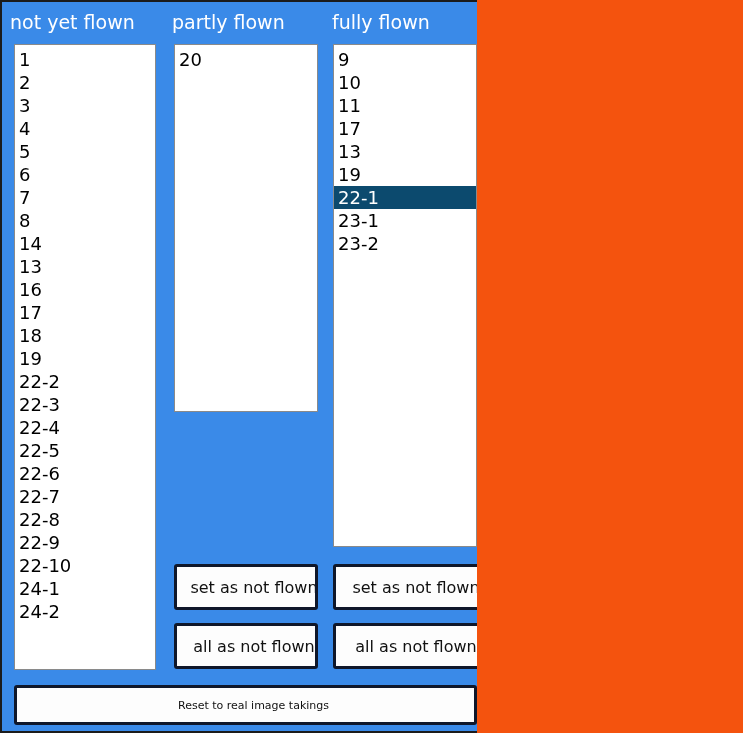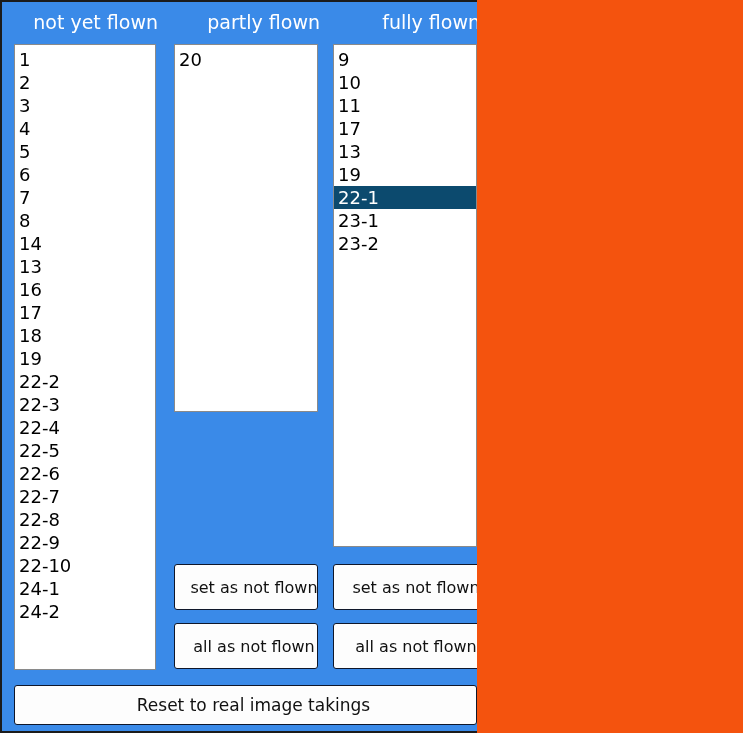--- a/index.html
+++ b/index.html
@@ -25,21 +25,21 @@
     border-top: 2px solid #1b1b1b;
     border-left: 2px solid #1b1b1b;
     border-bottom: 2px solid #1b1b1b;
   }
   .col-header {
     position: absolute;
     top: 6px;
     height: 28px;
     color: #ffffff;
     font-size: 19px;
-    text-align: right;
+    text-align: left;
     line-height: 28px;
     white-space: nowrap;
   }
   #hdr-1 { left: 8px;   width: 148px; }
   #hdr-2 { left: 170px; width: 148px; }
   #hdr-3 { left: 330px; width: 148px; }
 
   .listbox {
     position: absolute;
     background: #ffffff;
@@ -60,38 +60,38 @@
     white-space: nowrap;
   }
   .list-item.selected {
     background: #0c4a6e;
     color: #ffffff;
   }
 
   .flat-button {
     position: absolute;
     background: #fdfdfd;
-    border: 1px solid #0f172a;
+    border: 3px solid #0f172a;
     border-radius: 3px;
     color: #111111;
     font-size: 16px;
     text-align: center;
     white-space: nowrap;
     overflow: hidden;
     display: flex;
     align-items: center;
     justify-content: center;
     cursor: default;
     padding-left: 16px;
   }
   #btn-set-partly { left: 172px; top: 562px; width: 144px; height: 46px; }
   #btn-all-partly { left: 172px; top: 621px; width: 144px; height: 46px; }
   #btn-set-fully  { left: 331px; top: 562px; width: 150px; height: 46px; }
   #btn-all-fully  { left: 331px; top: 621px; width: 150px; height: 46px; }
-  #btn-reset      { left: 12px;  top: 683px; width: 463px; height: 40px; font-size: 17px; text-align: right; }
+  #btn-reset      { left: 12px;  top: 683px; width: 463px; height: 40px; font-size: 11px; text-align: right; }
 
   
   #right-frame {
     position: absolute;
     left: 477px; top: 0;
     width: 266px; height: 733px;
     background: #f4530e;
   }
 </style>
 </head>

